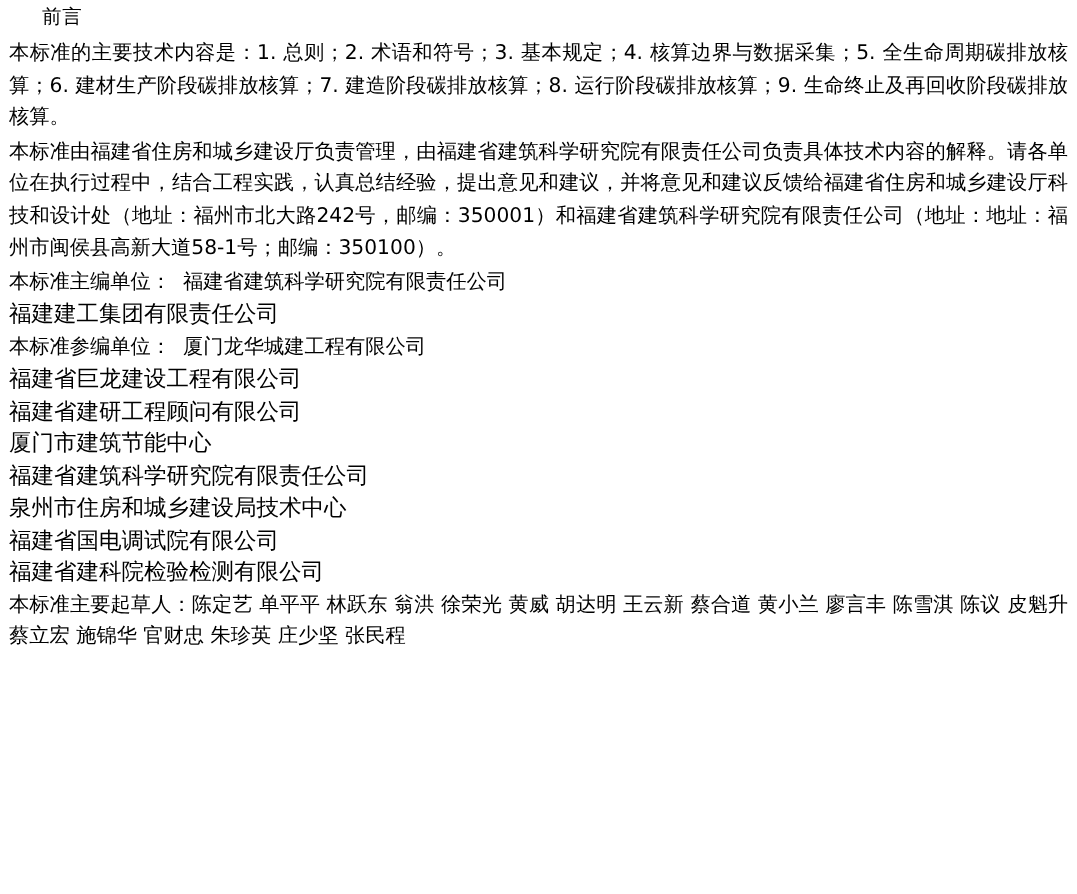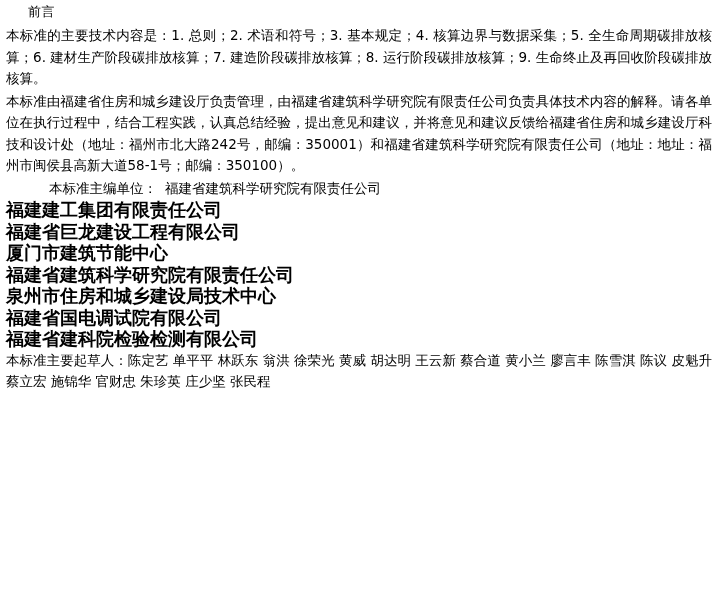--- a/index.html
+++ b/index.html
@@ -28,31 +28,29 @@
     letter-spacing: 0.5px;
   }
   .para {
     font-size: 13.5px;
     line-height: 21.5px;
     text-align: justify;
     text-justify: inter-ideograph;
     margin: 0 0 1px 0;
   }
   .list-line {
-    font-size: 18px;
+    font-size: 15px;
     line-height: 21.5px;
-    font-weight: bold;
   }
   .kv-line {
     font-size: 13.5px;
     line-height: 21.5px;
   }
   .kv-line .k {
     display: inline;
-    margin-left: 43px;
   }
   .kv-line .v {
     display: inline;
     margin-left: 8px;
   }
 </style>
 </head>
 <body>
 
 <div class="page">
@@ -62,21 +60,25 @@
 
   <div class="para">本标准的主要技术内容是：1. 总则；2. 术语和符号；3. 基本规定；4. 核算边界与数据采集；5. 全生命周期碳排放核算；6. 建材生产阶段碳排放核算；7. 建造阶段碳排放核算；8. 运行阶段碳排放核算；9. 生命终止及再回收阶段碳排放核算。</div>
 
   <div class="para">本标准由福建省住房和城乡建设厅负责管理，由福建省建筑科学研究院有限责任公司负责具体技术内容的解释。请各单位在执行过程中，结合工程实践，认真总结经验，提出意见和建议，并将意见和建议反馈给福建省住房和城乡建设厅科技和设计处（地址：福州市北大路242号，邮编：350001）和福建省建筑科学研究院有限责任公司（地址：地址：福州市闽侯县高新大道58-1号；邮编：350100）。</div>
 
   <div class="kv-line">
     <span class="k">本标准主编单位：</span><span class="v">福建省建筑科学研究院有限责任公司</span>
   </div>
   <div class="list-line">福建建工集团有限责任公司</div>
 
+  <div class="kv-line">
+    <span class="k">本标准参编单位：</span><span class="v">厦门龙华城建工程有限公司</span>
+  </div>
   <div class="list-line">福建省巨龙建设工程有限公司</div>
+  <div class="list-line">福建省建研工程顾问有限公司</div>
   <div class="list-line">厦门市建筑节能中心</div>
   <div class="list-line">福建省建筑科学研究院有限责任公司</div>
   <div class="list-line">泉州市住房和城乡建设局技术中心</div>
   <div class="list-line">福建省国电调试院有限公司</div>
   <div class="list-line">福建省建科院检验检测有限公司</div>
 
   <div class="para">
     <span>本标准主要起草人：</span><span>陈定艺 单平平 林跃东 翁洪 徐荣光 黄威 胡达明 王云新 蔡合道 黄小兰 廖言丰 陈雪淇 陈议 皮魁升 蔡立宏 施锦华 官财忠 朱珍英 庄少坚 张民程</span>
   </div>
 

